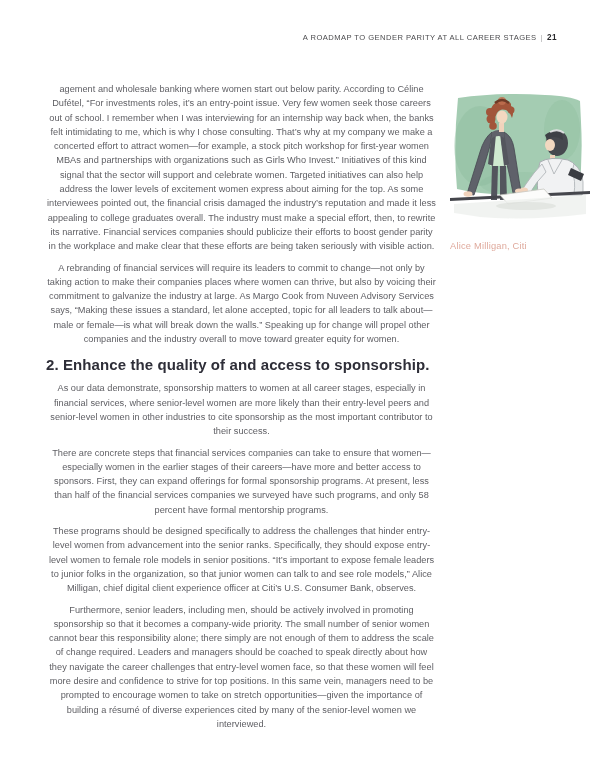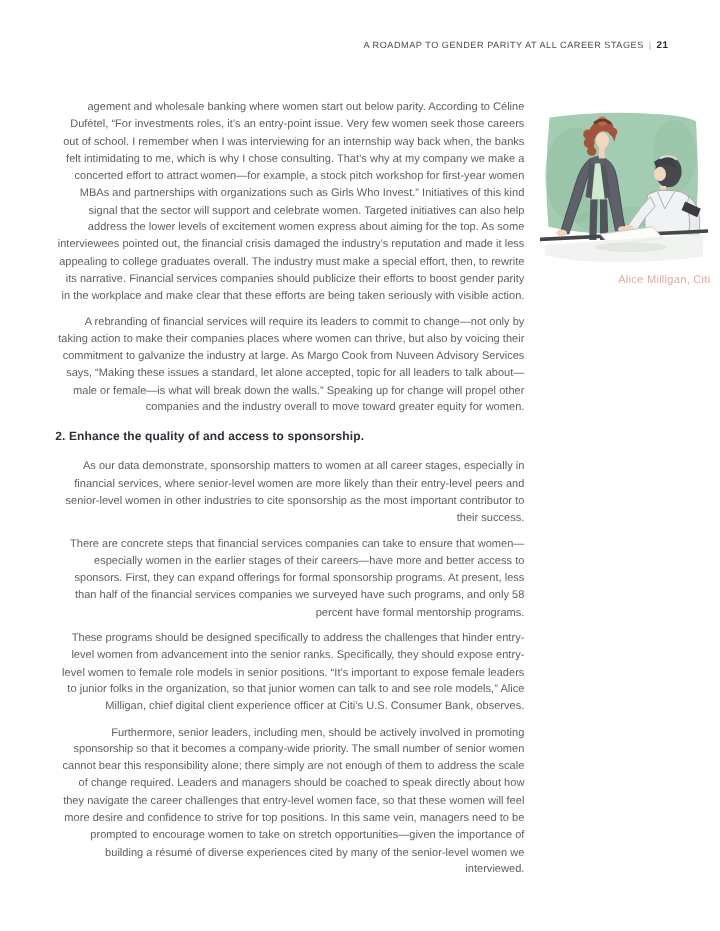--- a/index.html
+++ b/index.html
@@ -12,36 +12,36 @@
     position:absolute; top:33px; right:43px;
     font-size:7.6px; letter-spacing:0.45px; color:#4b4b4e; white-space:nowrap;
   }
   .running-head .sep { color:#a9a9ab; margin:0 4px; }
   .running-head .pagenum { font-weight:bold; color:#28282b; font-size:8.2px; }
 
   
   .body-col { position:absolute; left:46px; top:82px; width:391px; }
   .body-col p {
     margin:0 0 7px 0; font-size:9.2px; line-height:14.3px;
-    color:#5e5e63; letter-spacing:0.02px; text-align:right;
+    color:#5e5e63; letter-spacing:0.02px; text-align:center;
   }
   .section-heading {
-    margin:12px 0 9px 0; font-size:10px; line-height:14px;
+    margin:12px 0 9px 0; font-size:15px; line-height:14px;
     font-weight:bold; color:#2e2e38; letter-spacing:0.1px;
   }
 
   
   .sidebar { position:absolute; left:450px; top:88px; width:142px; }
   .illustration { width:142px; height:140px; }
   .pull-quote {
     margin:10px 0 0 0; width:130px;
     font-size:12px; font-weight:bold; line-height:16.2px;
     color:#e0553f; letter-spacing:0.2px;
   }
-  .attribution { font-size:9.3px; color:#dfa99c; letter-spacing:0.2px;text-align:right; }
+  .attribution { margin-top:13px; font-size:9.3px; color:#dfa99c; letter-spacing:0.2px; }
 </style>
 </head>
 <body>
 
 <div class="page">
 
   <header class="running-head">
     <span>A ROADMAP TO GENDER PARITY AT ALL CAREER STAGES</span><span class="sep">|</span><span class="pagenum">21</span>
   </header>
 

